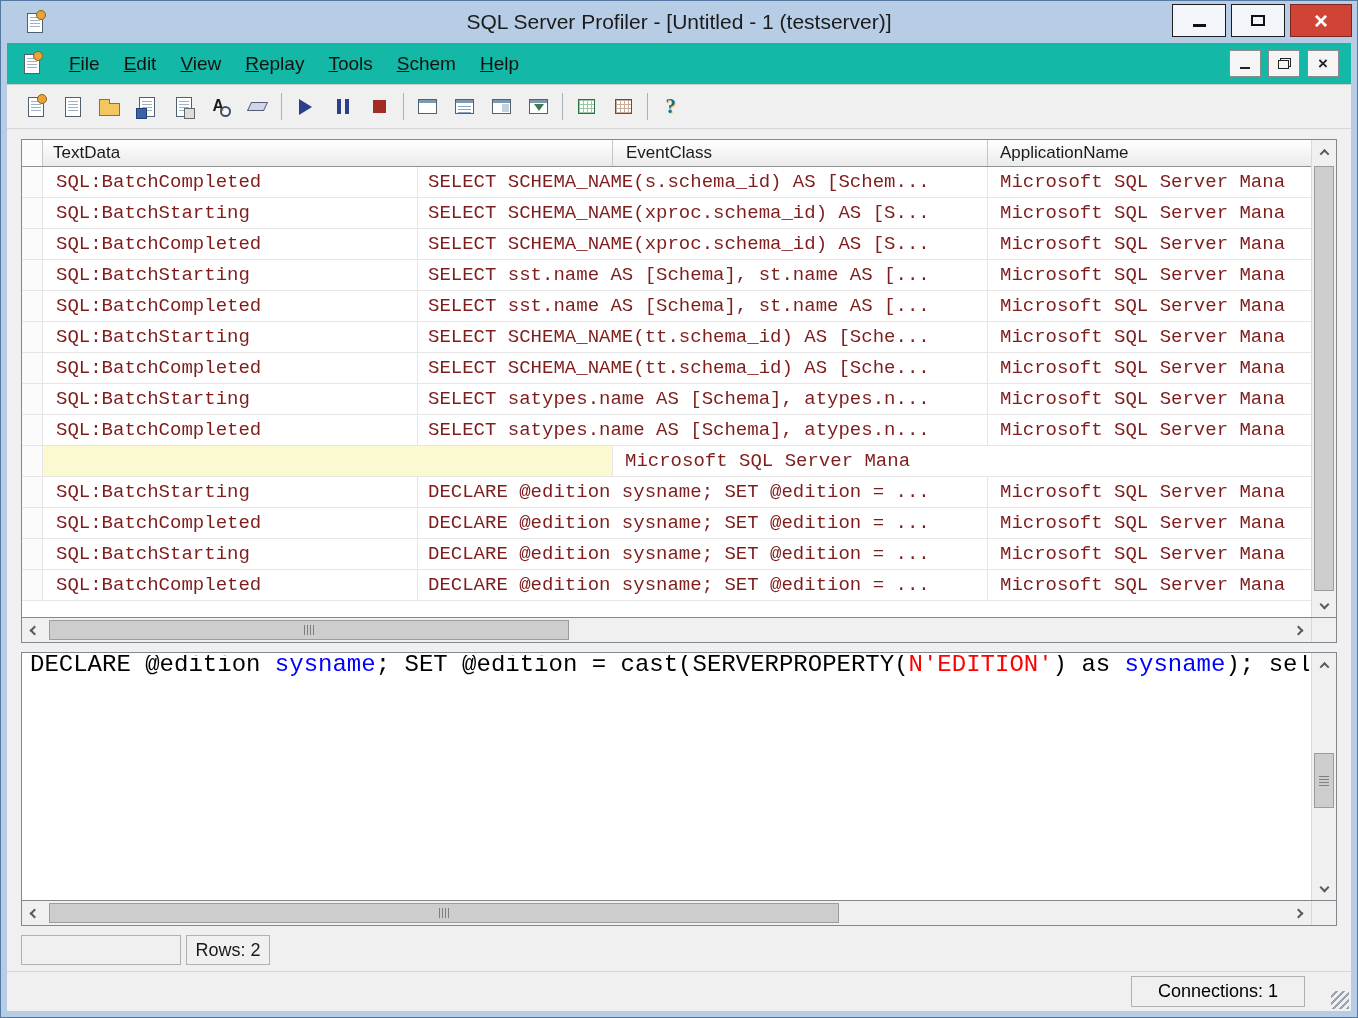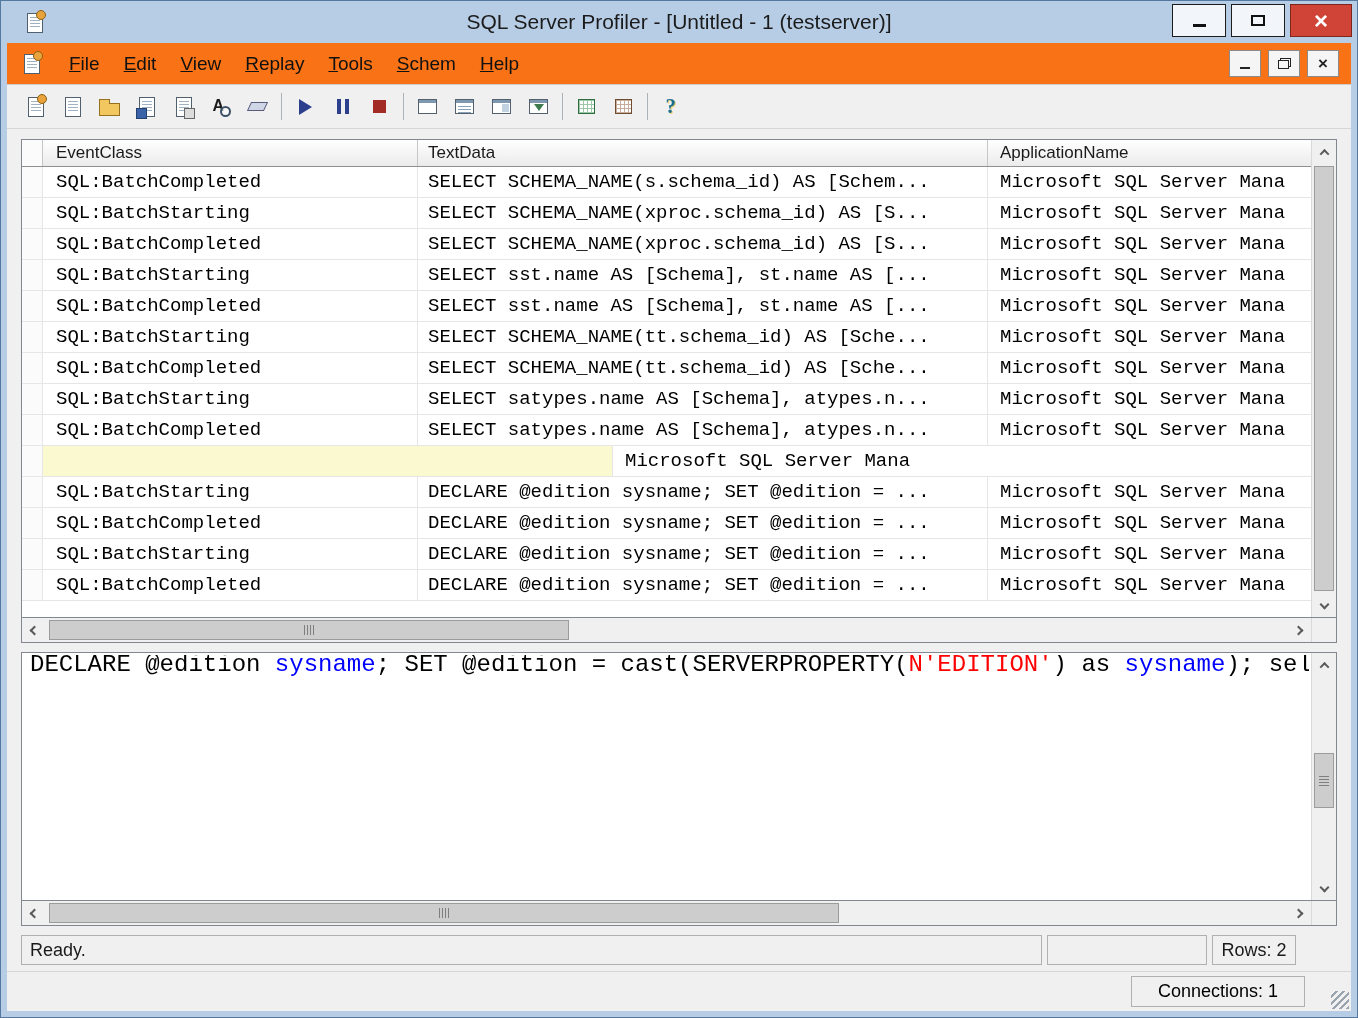--- a/index.html
+++ b/index.html
@@ -14,21 +14,21 @@
   .win-controls { position:absolute; top:3px; right:5px; display:flex; gap:5px; }
   .winbtn { width:54px; height:33px; border:1px solid #1c1c1c; background:#f2f6fa; display:flex; align-items:center; justify-content:center; font-size:22px; color:#111; cursor:default; }
   .winbtn.close { width:62px; background:#cf4437; border-color:#7e261c; color:#fff; font-weight:bold; font-size:24px; }
   .glyph-min { width:13px; border-bottom:3px solid #111; margin-top:10px; }
   .glyph-max { width:14px; height:11px; border:2px solid #111; }
 
   
   .client { position:absolute; left:6px; right:6px; top:42px; bottom:6px; background:#f0f0f0; display:flex; flex-direction:column; overflow:hidden; }
 
   
-  .menubar { height:42px; display:flex; align-items:center; padding-left:12px; border-bottom:1px solid #cdcdcd; position:relative; background:#f97316; }
+  .menubar { height:42px; display:flex; align-items:center; padding-left:12px; border-bottom:1px solid #cdcdcd; position:relative; background:#14b8a6; }
   .menu-icon-wrap { width:26px; height:26px; margin-right:12px; display:flex; align-items:center; justify-content:center; }
   .menu-item { display:inline-block; padding:5px 12px; font-size:19px; color:#111; }
   .menu-item::first-letter { text-decoration:underline; }
   .mdi-controls { position:absolute; right:12px; top:7px; display:flex; gap:7px; }
   .mdibtn { width:32px; height:27px; border:1px solid #8b8b8b; background:#f5f5f5; display:flex; align-items:center; justify-content:center; font-size:17px; font-weight:bold; color:#222; }
   .glyph-min-sm { width:10px; border-bottom:2px solid #222; margin-top:8px; }
   .glyph-restore { width:13px; height:11px; position:relative; }
   .glyph-restore::before { content:""; position:absolute; right:0; top:0; width:9px; height:7px; border:1px solid #222; }
   .glyph-restore::after { content:""; position:absolute; left:0; bottom:0; width:9px; height:7px; border:1px solid #222; background:#f5f5f5; }
 
@@ -65,21 +65,21 @@
                        repeating-linear-gradient(90deg,#c7ad9c 0 1px, transparent 1px 4px); }
   .ic-help { position:relative; width:16px; height:22px; }
   .ic-help::before { content:"?"; position:absolute; left:2px; top:-2px; font:bold 21px "Liberation Serif", serif; color:#1d6e8f; text-shadow:1px 1px 0 #f0d07a; }
 
   
   .trace-area { flex:1; display:flex; flex-direction:column; padding:10px 14px 6px 14px; min-height:0; }
 
   .grid-outer { height:479px; border:1px solid #828790; background:#fff; position:relative; overflow:hidden; }
   .grid-header { display:flex; height:27px; background:linear-gradient(#ffffff,#ebebeb); border-bottom:1px solid #909090; padding-right:25px; }
   .grid-header .cell { font-size:17px; color:#1a1a1a; line-height:26px; border-right:1px solid #c6c6c6; overflow:hidden; white-space:nowrap; }
-  .grid-body { font-family:"Liberation Mono", monospace; font-size:19px; color:#000000; }
+  .grid-body { font-family:"Liberation Mono", monospace; font-size:19px; color:#7f1d1d; }
   .grow { display:flex; height:31px; border-bottom:1px solid #e6e6e6; }
   .grow .cell { line-height:30px; border-right:1px solid #e6e6e6; overflow:hidden; white-space:nowrap; }
   .cell.sel { width:21px; flex:none; background:#fbfbfb; }
   .cell.ev  { width:375px; flex:none; padding-left:13px; }
   .cell.tx  { width:570px; flex:none; padding-left:10px; }
   .cell.ap  { flex:1; padding-left:12px; border-right:none !important; }
   .cell.tx.hl { background:#fbf9d0; }
 
   
   .vscroll { position:absolute; top:0; right:0; bottom:0; width:25px; background:#f0f0f0; border-left:1px solid #d9d9d9; }
@@ -220,22 +220,22 @@
       <span class="tbtn">
           <span class="ic-help"></span>
         </span>
     </div>
 
     <div class="trace-area">
 
       <div class="grid-outer">
         <div class="grid-header">
           <div class="cell sel"></div>
+          <div class="cell tx">TextData</div>
           <div class="cell ev">EventClass</div>
-          <div class="cell tx">TextData</div>
           <div class="cell ap">ApplicationName</div>
         </div>
         <div class="grid-body" style="margin-right:25px;">
           <div class="grow">
               <div class="cell sel"></div>
               <div class="cell ev">SQL:BatchCompleted</div>
               <div class="cell tx">SELECT SCHEMA_NAME(s.schema_id) AS [Schem...</div>
               <div class="cell ap">Microsoft SQL Server Mana</div>
             </div>
           <div class="grow">
@@ -366,21 +366,20 @@
         <div class="hthumb" style="left:27px; width:790px;">
             <span class="grip-h"></span>
           </div>
         <span class="sarrow rgt">
             <i class="chev rgt"></i>
           </span>
         <span class="corner"></span>
       </div>
 
       <div class="statusbar">
-        <div class="sb-panel sb-ready">Ready.</div>
         <div class="sb-panel sb-mid"></div>
         <div class="sb-panel sb-rows">Rows: 2</div>
         <div class="sb-gap"></div>
       </div>
     </div>
 
     <div class="bottom-strip">
       <div class="sb-panel sb-conn">Connections: 1</div>
       <div class="resize-grip"></div>
     </div>

